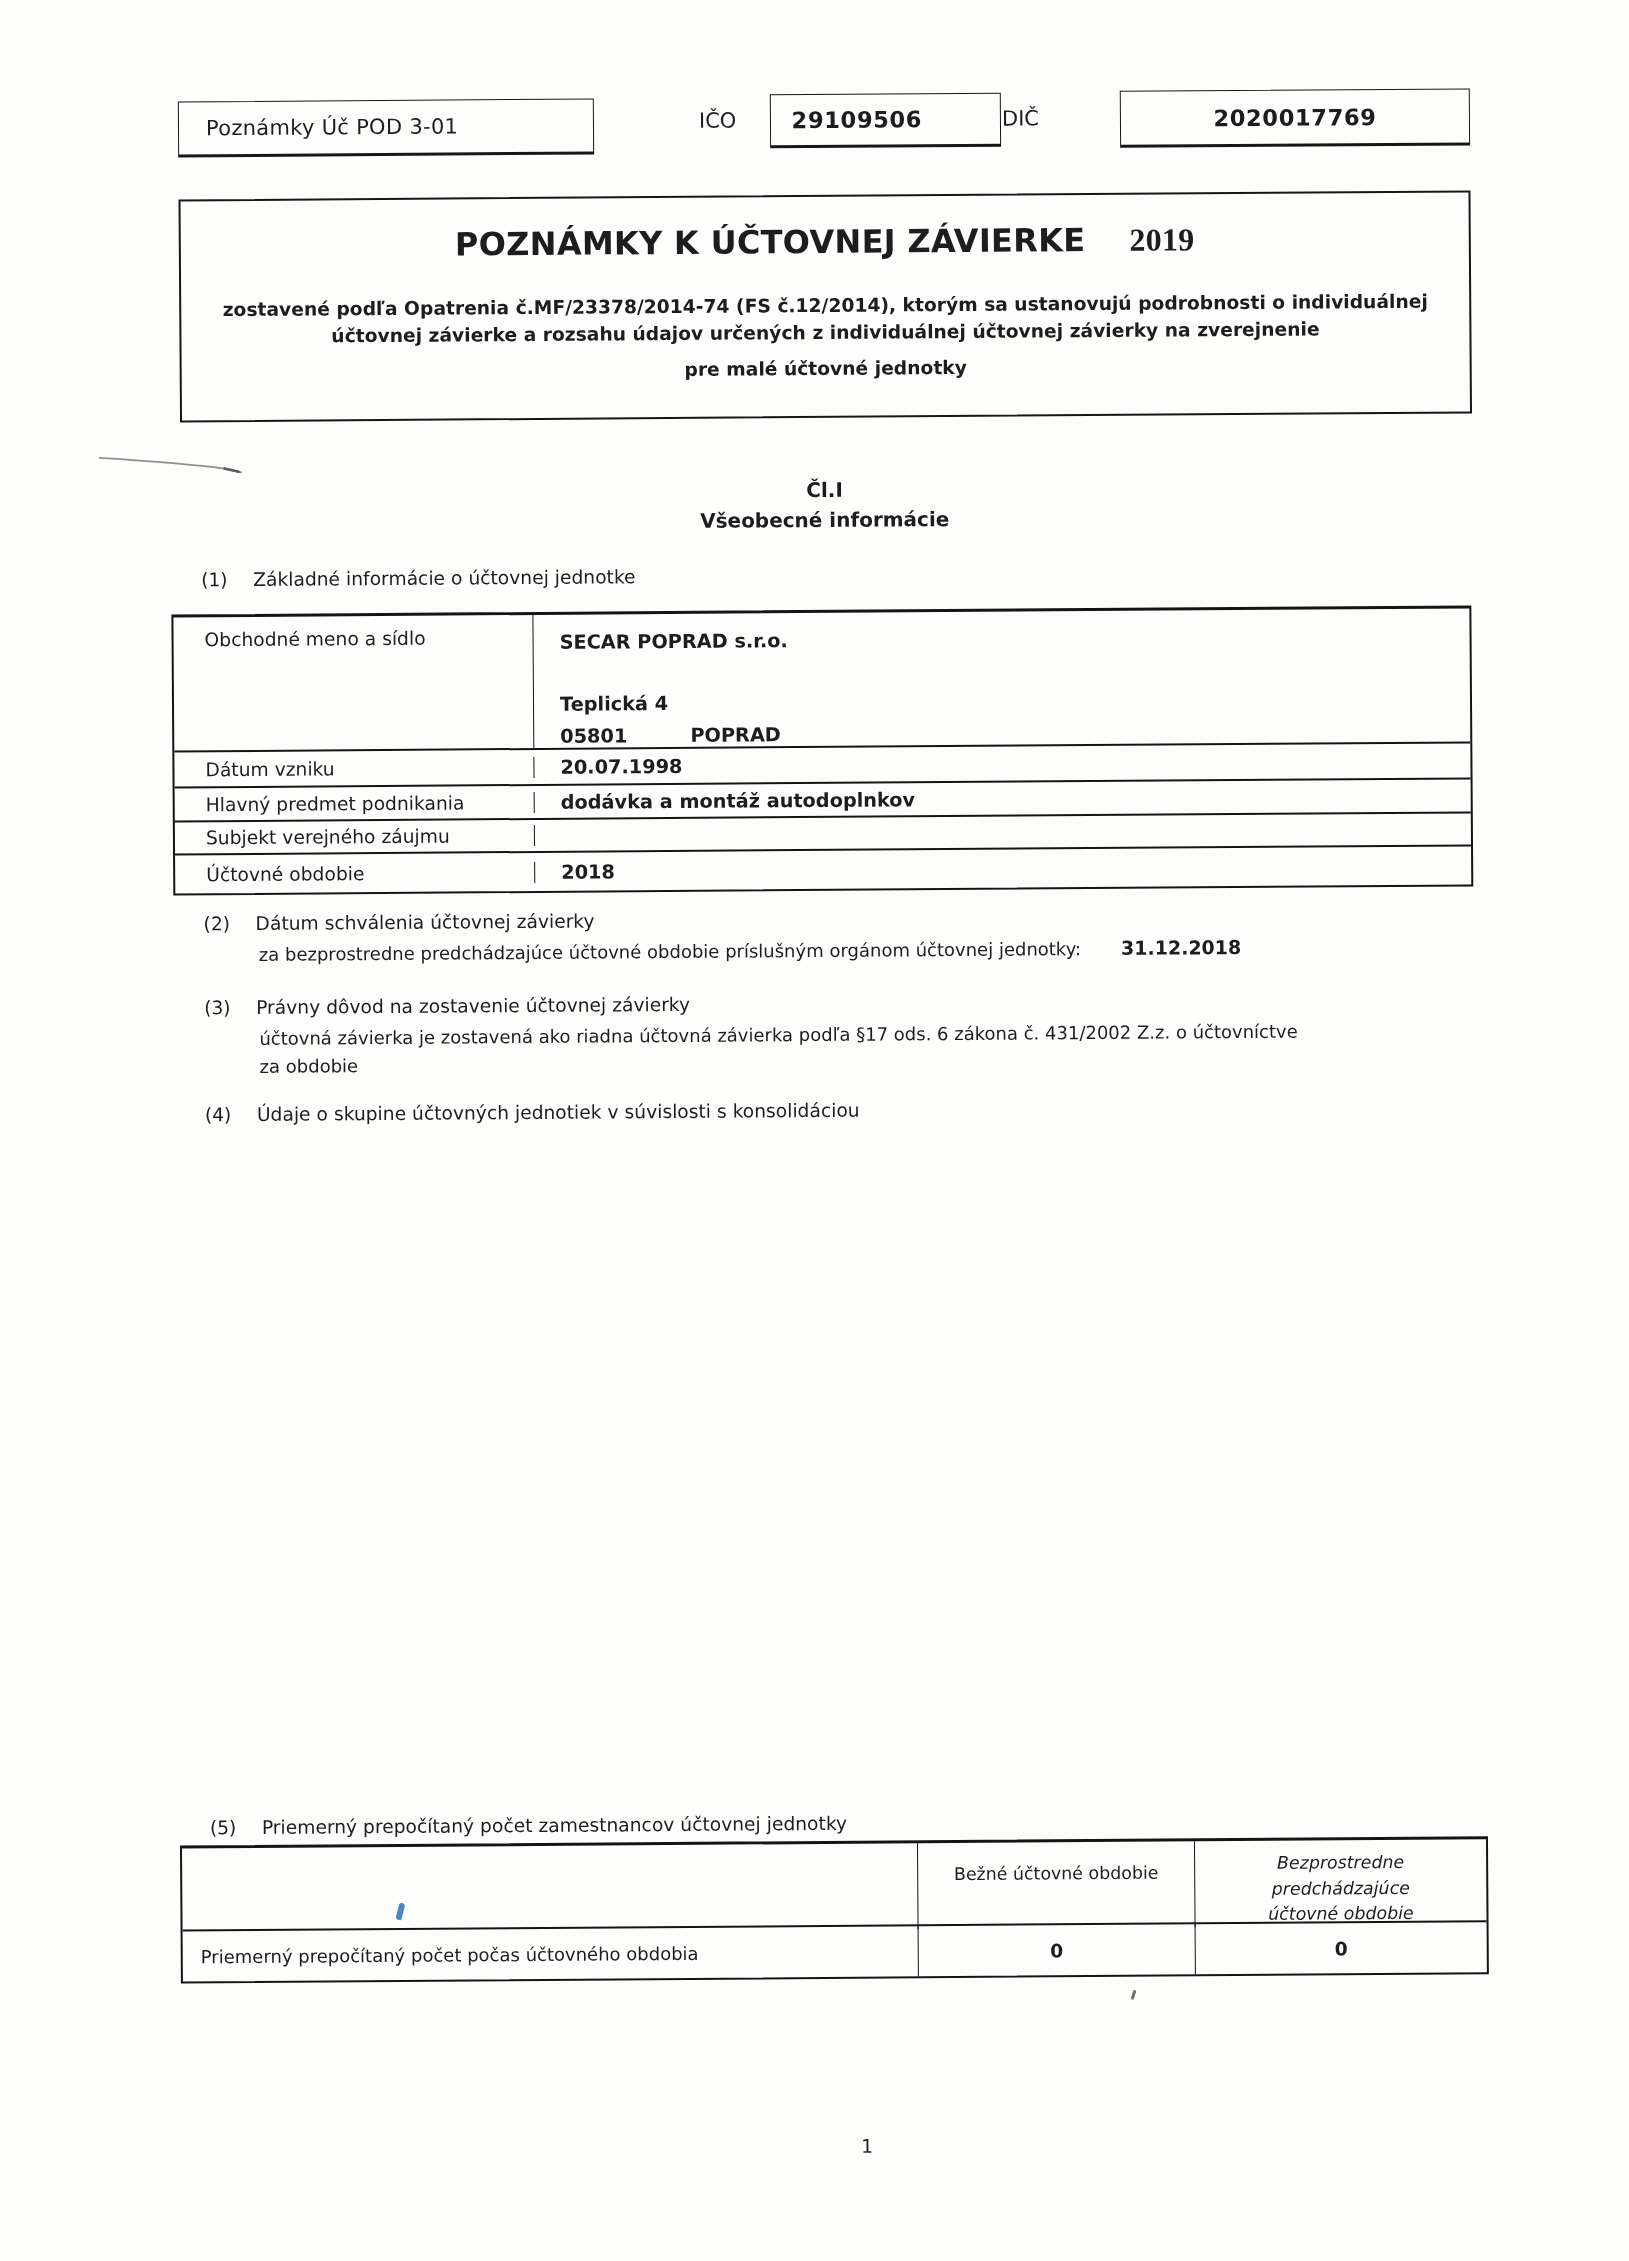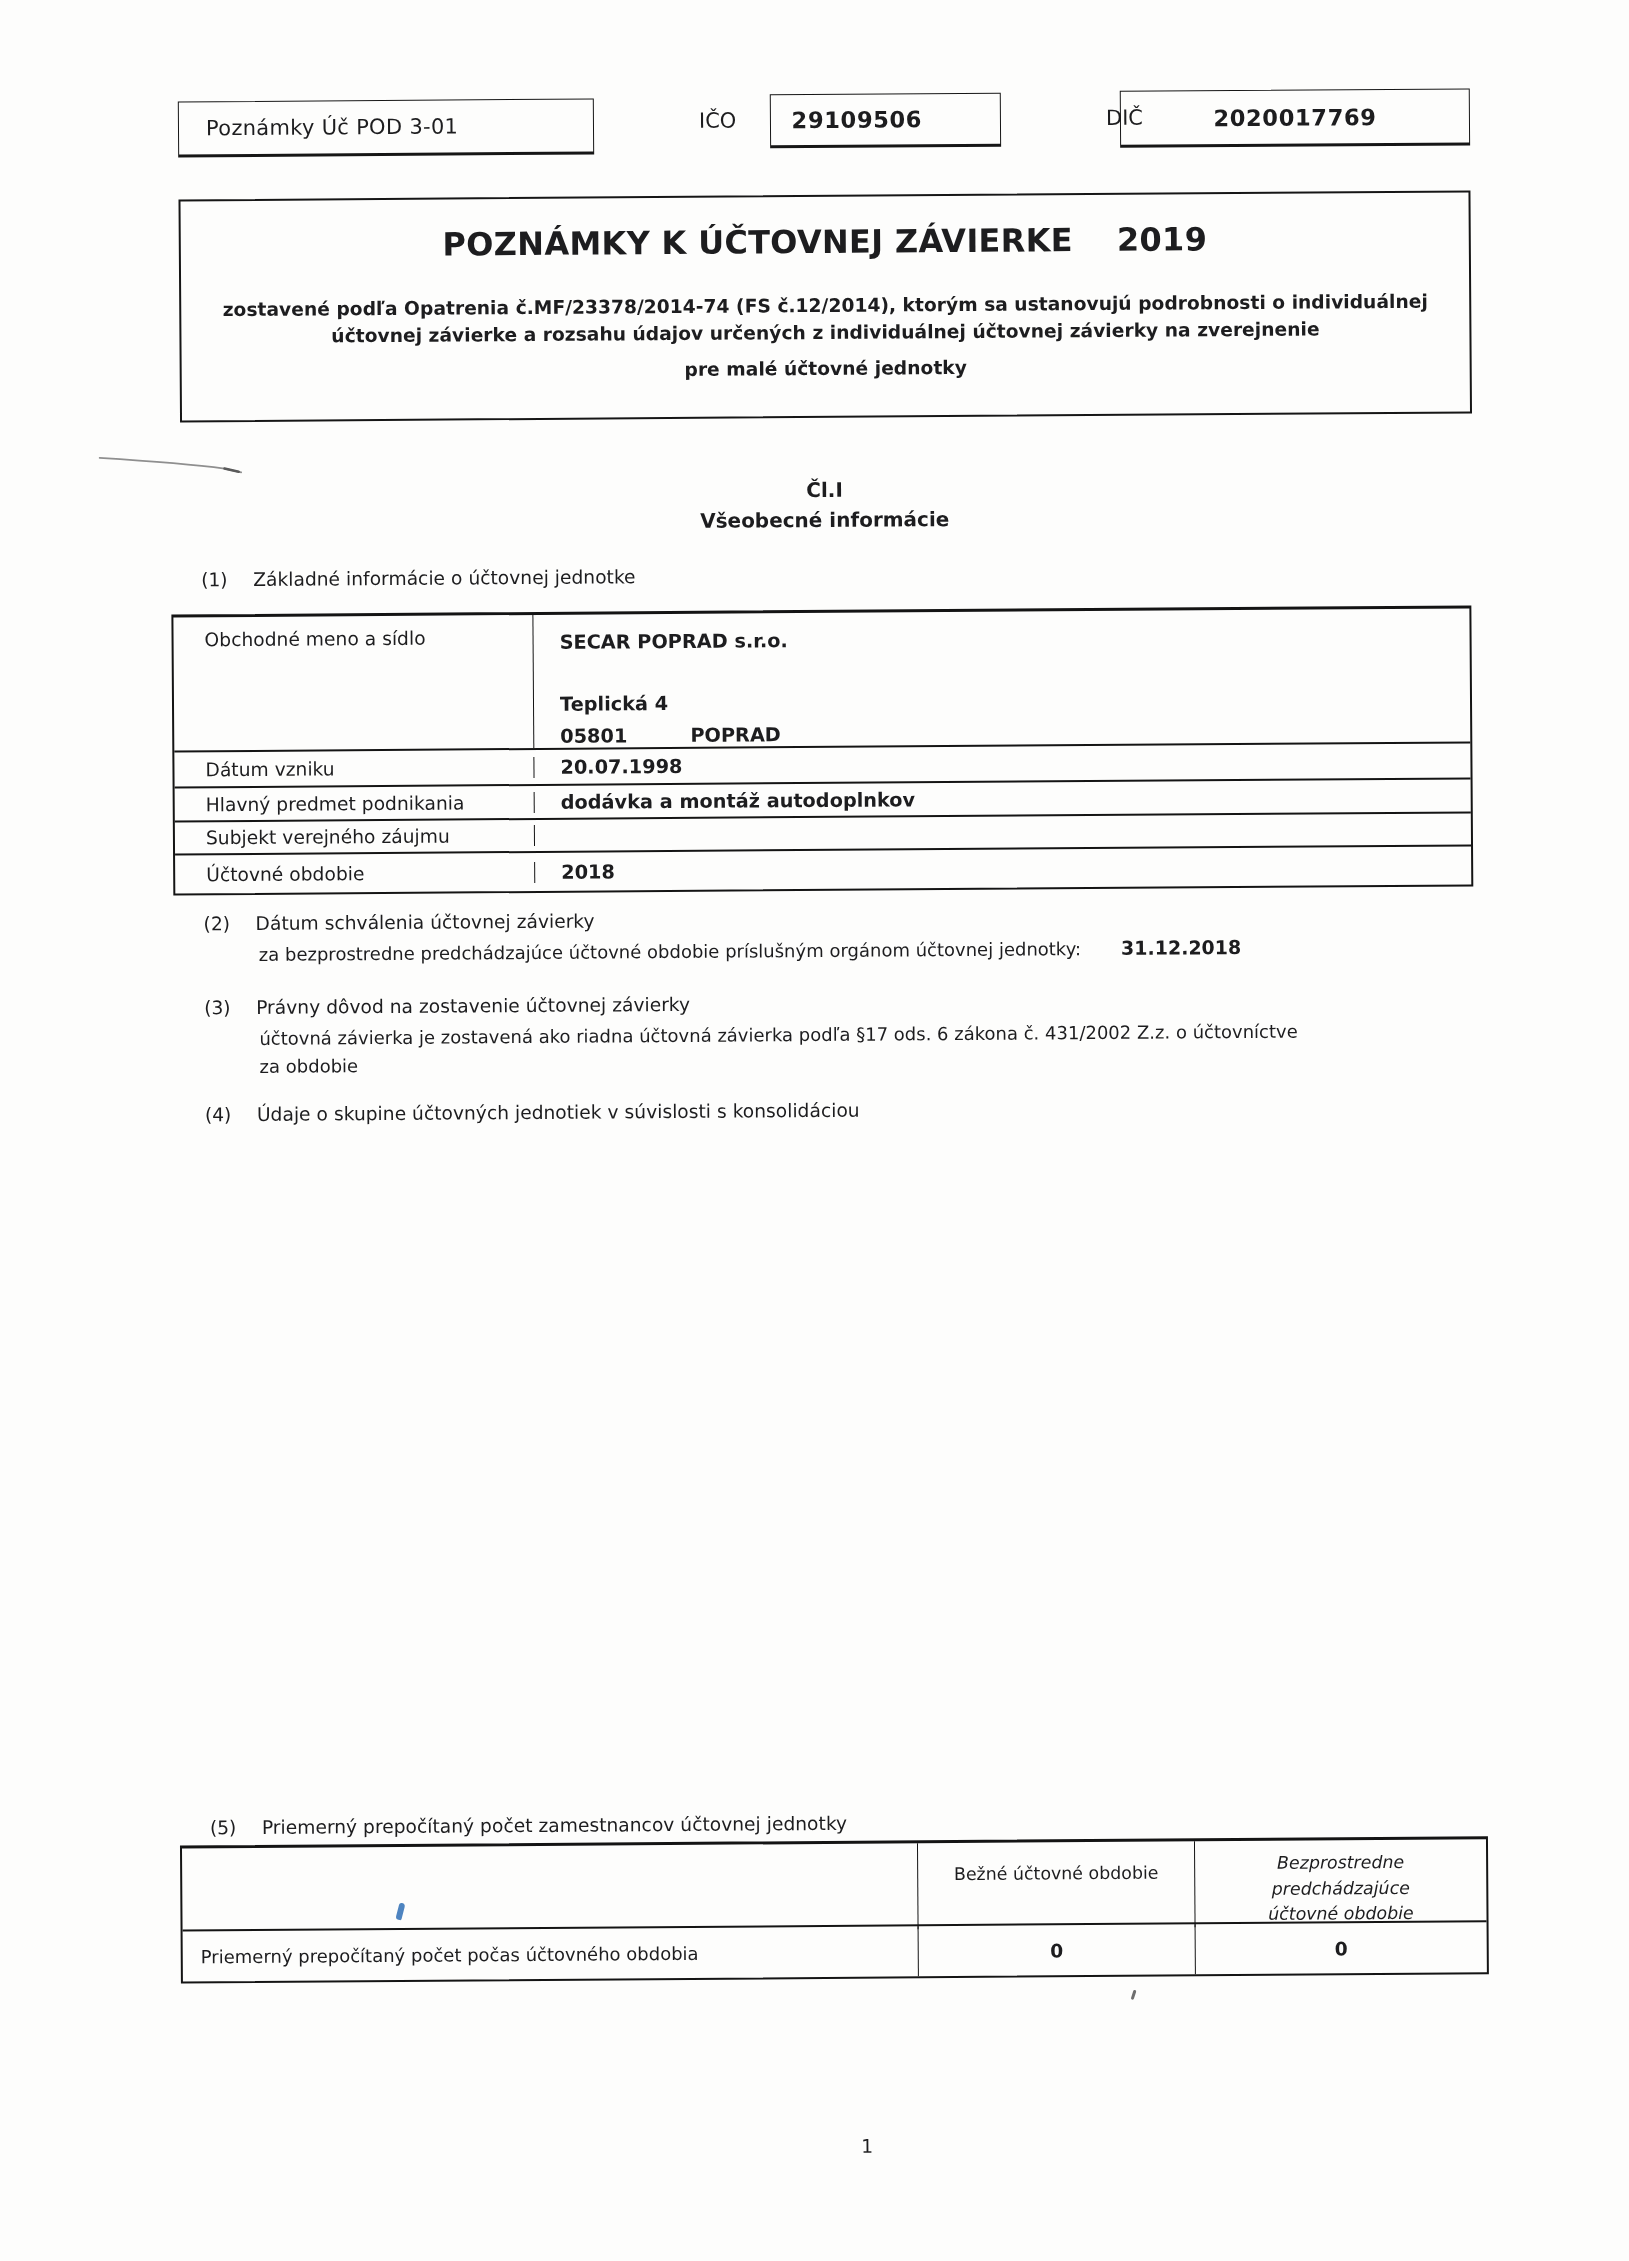--- a/index.html
+++ b/index.html
@@ -19,38 +19,38 @@
   .abs{position:absolute;}
   
   .form-box{
     left:185px;top:97px;width:387px;height:52px;
     border:1.9px solid #161616;border-bottom-width:3.2px;
     display:flex;align-items:center;padding-left:27px;
     font-size:21px;letter-spacing:0.3px;
   }
   .fld-label{font-size:21px;top:108px;text-align:right;}
   .ico-label{left:706px;}
-  .dic-label{left:1113px;}
+  .dic-label{left:1009px;}
   .val-box{
     border:1.9px solid #161616;border-bottom-width:3.2px;
     display:flex;align-items:center;
     font-weight:bold;font-size:22.6px;letter-spacing:0.6px;
   }
   .ico-box{left:777px;top:94px;width:208px;height:50px;padding-left:20.6px;}
   .dic-box{left:1127px;top:93px;width:348px;height:53px;justify-content:center;}
   
   .pencil{left:103px;top:449px;width:148px;height:22px;}
   
   .title-box{
     left:185px;top:195px;width:1288px;height:219px;
     border:2.6px solid #161616;
     text-align:center;
   }
   .tb-title{margin-top:26px;font-size:32px;font-weight:bold;letter-spacing:0.3px;}
-  .tb-year{margin-left:44px;}
+  .tb-year{margin-left:44px;font-family:Liberation Serif, serif;}
   .tb-sub1{margin-top:34px;font-size:18.7px;font-weight:bold;}
   .tb-sub2{margin-top:5.8px;font-size:18.7px;font-weight:bold;}
   .tb-sub3{margin-top:15.5px;font-size:18.7px;font-weight:bold;}
   
   .article{left:185px;top:478px;width:1288px;text-align:center;}
   .article .a1{font-size:20px;font-weight:bold;}
   .article .a2{margin-top:6.4px;font-size:20px;font-weight:bold;}
   
   .item{display:flex;font-size:18.7px;left:205px;}
   .item .inum{width:52px;flex:none;}

